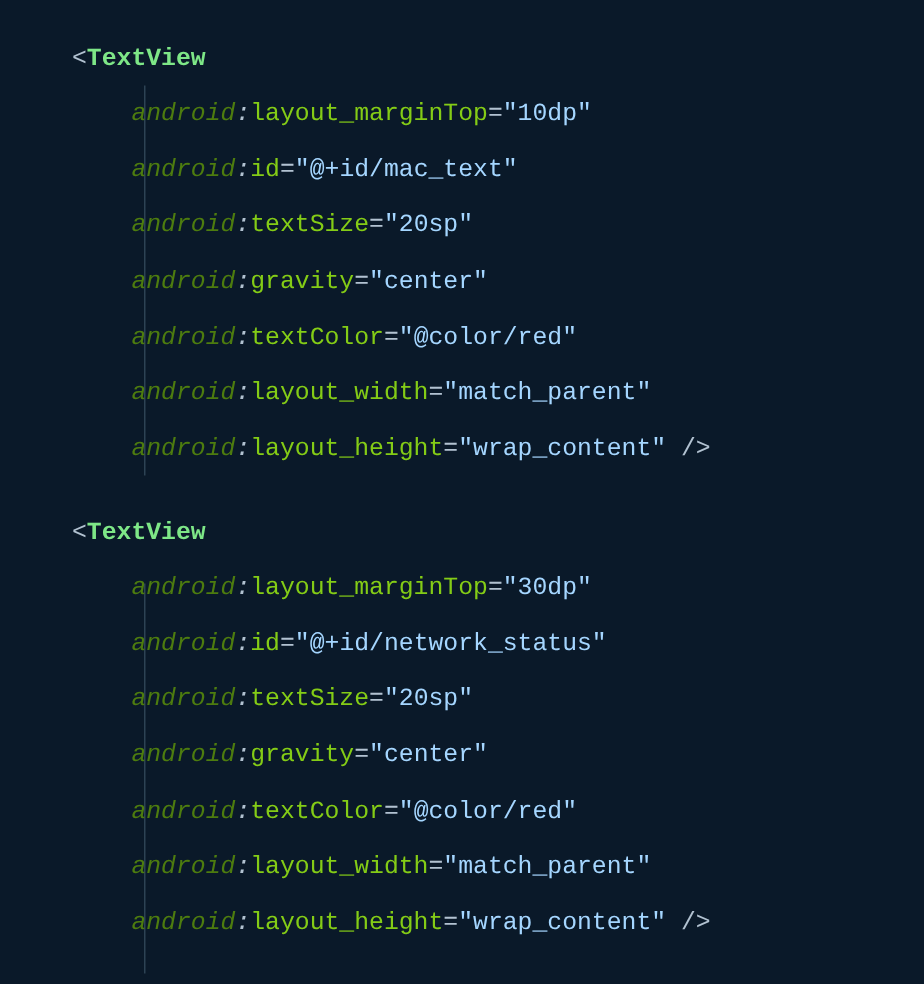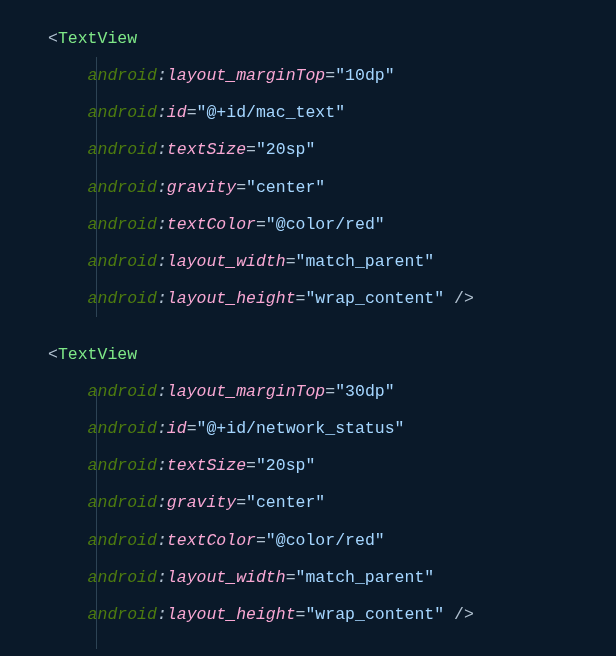--- a/index.html
+++ b/index.html
@@ -35,24 +35,24 @@
       top: 369px;
       width: 1px;
       height: 260px;
       background-color: #2d4354;
     }
     .line {
       white-space: pre;
       position: relative;
     }
     .punct { color: #b2c2d1; }
-    .tag { color: #7ee787; }
+    .tag { color: #7ee787; font-weight: bold; }
     .ns { color: #4d7c0f; font-style: italic; }
     .colon { color: #b2c2d1; font-style: italic; }
-    .attr { color: #f9a8d4; font-style: italic; }
+    .attr { color: #84cc16; }
     .op { color: #b2c2d1; }
     .str { color: #a5d6ff; }
     .blank { height: 1.15em; }
   </style>
 </head>
 <body>
 
 <div class="code-block">
   <div class="indent-guide"></div>
   <div class="indent-guide-2"></div>

